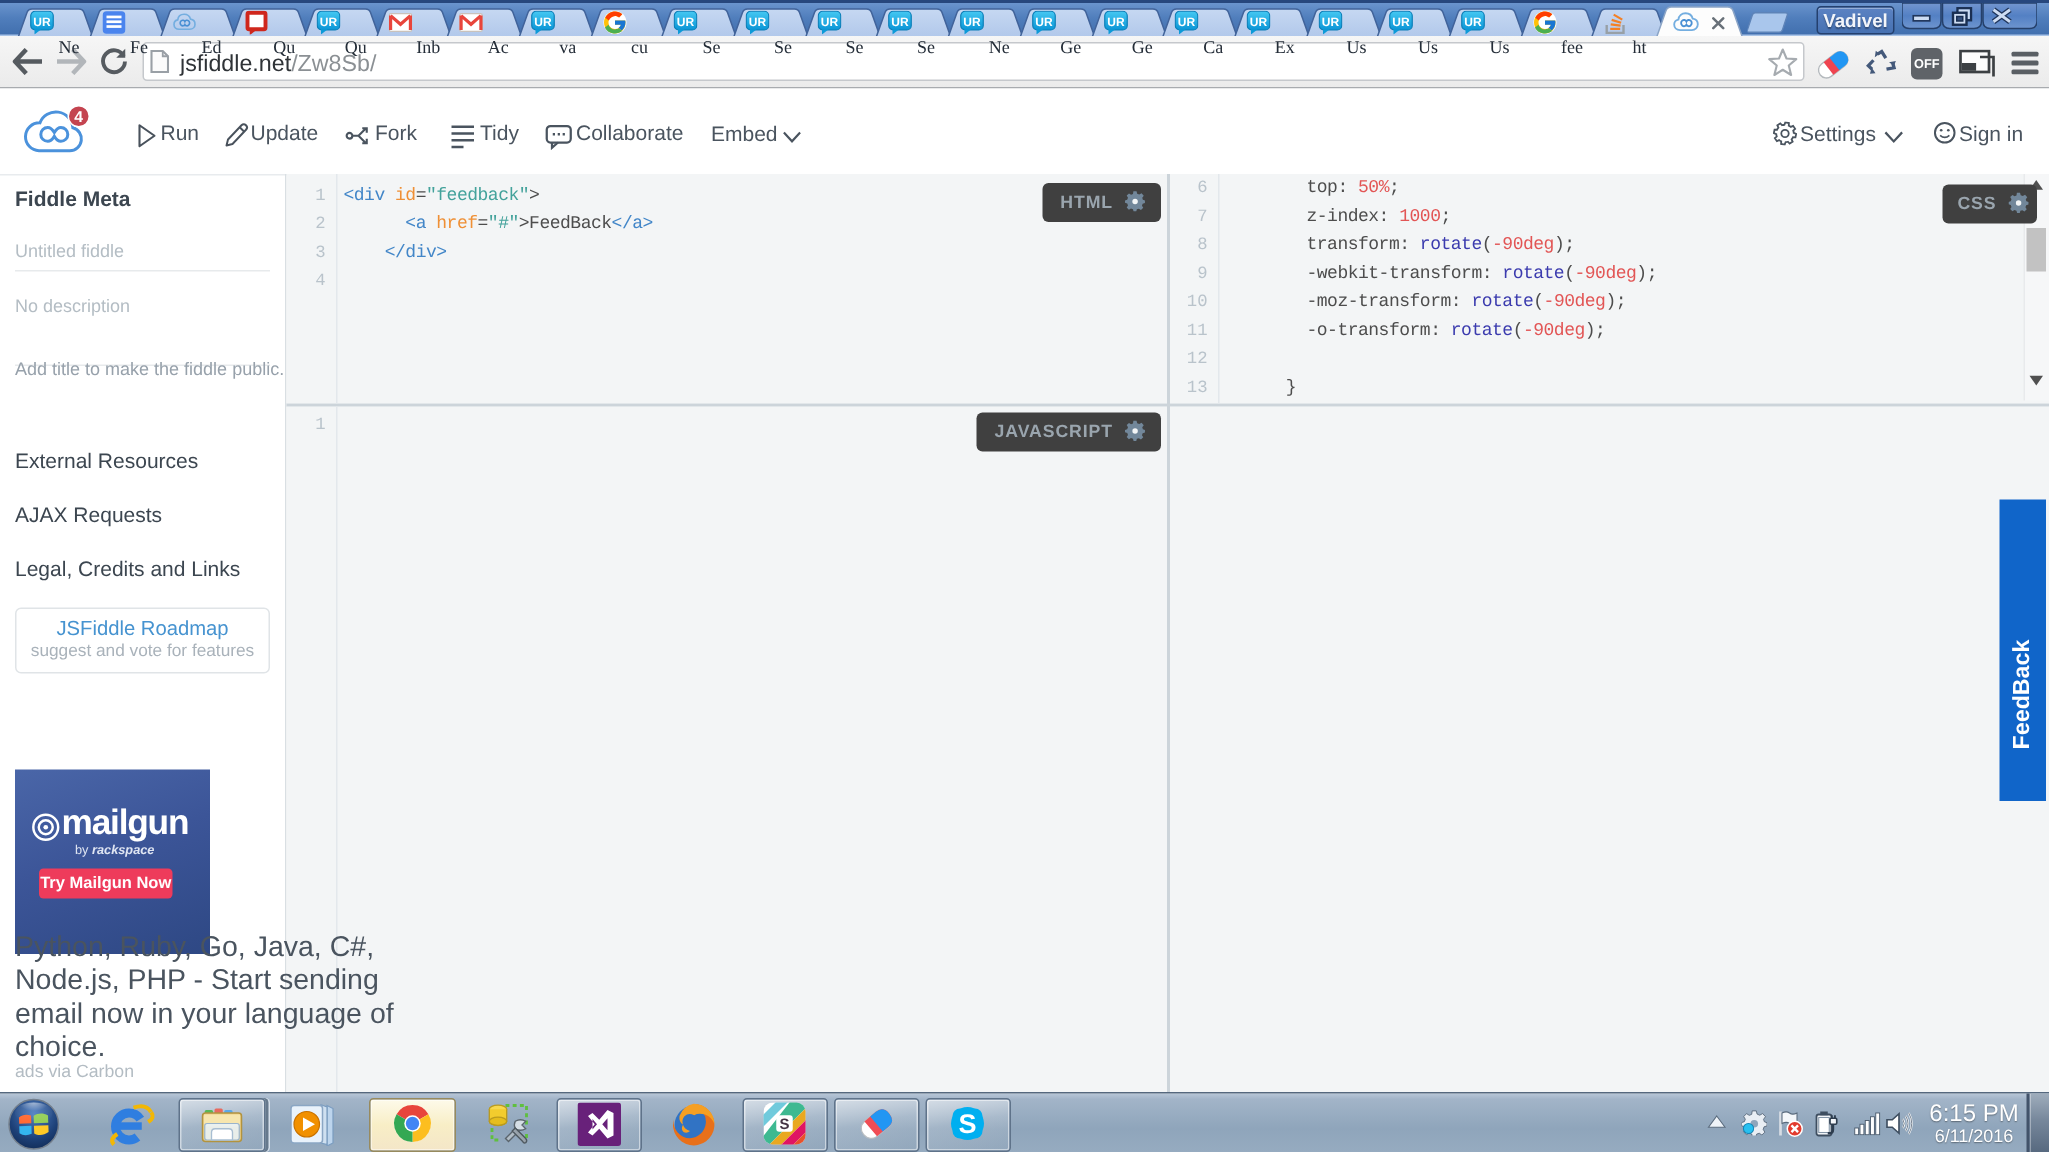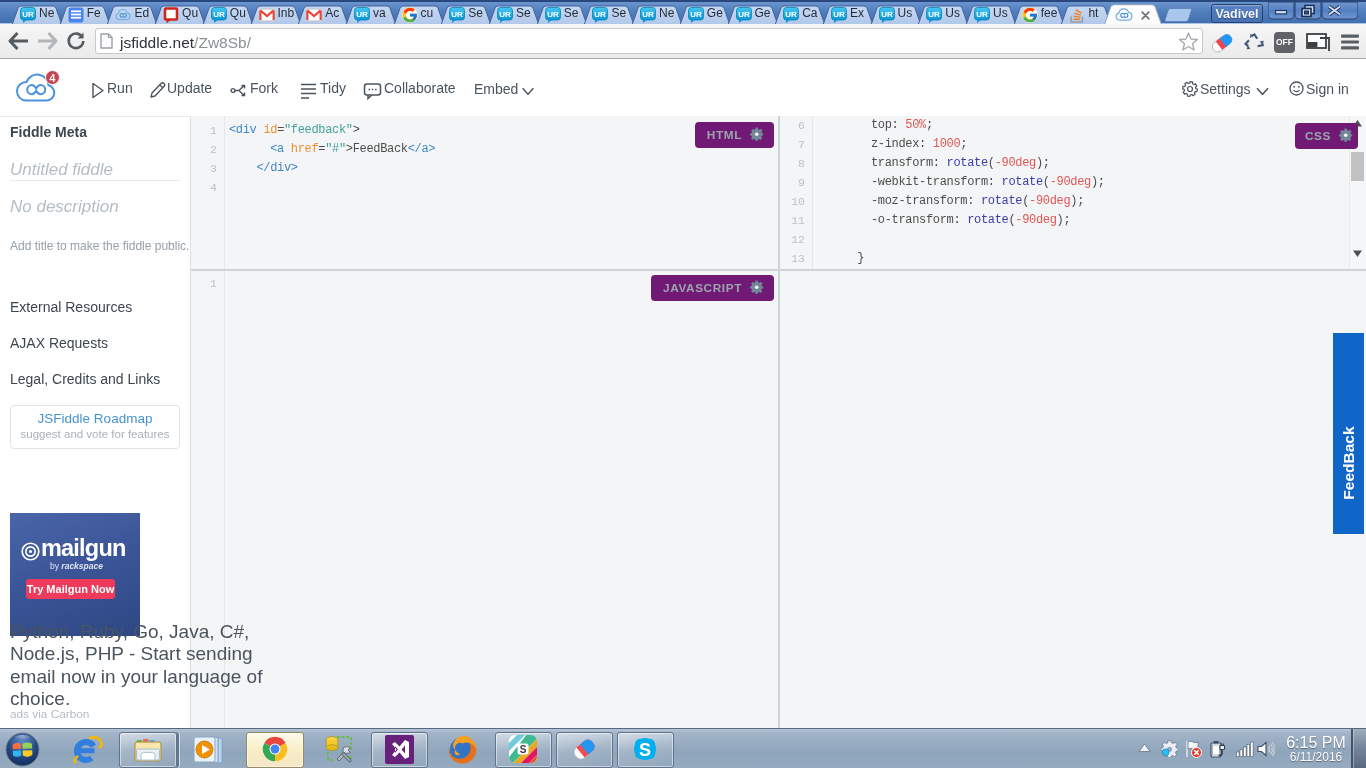--- a/index.html
+++ b/index.html
@@ -2,37 +2,37 @@
 <html><head>
 <meta charset="utf-8">
 <style>
   * { margin:0; padding:0; box-sizing:border-box; }
   html,body { width:1366px; height:768px; overflow:hidden; font-family:"Liberation Sans",sans-serif; }
   #stage { position:absolute; left:0; top:0; width:1366px; height:768px; background:#fff; }
   .abs { position:absolute; }
   #tabstrip { left:0; top:0; width:1366px; height:24px;
     background:linear-gradient(#6a94cd 0%, #507ebc 45%, #406ead 100%);
     border-top:2px solid #27477d; }
-  .tablbl { position:absolute; top:4px; font-size:12px; color:#242d38; z-index:3; }
+  .tablbl { position:absolute; top:22px; font-size:12px; color:#242d38; z-index:3;font-family:Liberation Serif, serif; }
   #toolbar { left:0; top:24px; width:1366px; height:35px;
     background:linear-gradient(#f6f6f6, #ebebeb);
     border-bottom:1px solid #a8abaf;padding-left:16px; }
   #omnibox { position:absolute; left:95px; top:4px; width:1108px; height:26px;
     background:#fff; border:1px solid #c5c8cc; border-radius:3px; }
   #page { left:0; top:59px; width:1366px; height:669px; background:#fff; overflow:hidden; }
   .hmenu { position:absolute; font-size:14px; color:#4a545f; }
   .panel { position:absolute; background:#f3f5f6; }
   .lnum { position:absolute; font:11.5px "Liberation Mono",monospace; color:#b9c3cb; text-align:right; width:30px; }
   .code { position:absolute; font:12px/19px "Liberation Mono",monospace; letter-spacing:-0.33px; white-space:pre; color:#4d4d4d; }
   .cT { color:#4286c8; } .cA { color:#ef9036; } .cS { color:#43a29b; } .cN { color:#e25555;margin-top:39px; } .cK { color:#3b3bae; }
   .plabel { position:absolute; font-size:11.8px; font-weight:bold; letter-spacing:0.6px; color:#9aa5ae;
-    background:#701a75; border-radius:4px; padding:5px 10px 6px 12px; z-index:5;}
+    background:#404040; border-radius:4px; padding:5px 10px 6px 12px; z-index:5;}
   .plabel svg { vertical-align:-2.5px; margin-left:8px; }
   .sbh { position:absolute; left:10px; font-size:14px; color:#3c4650; }
-  .sbg { position:absolute; left:10px; font-size:17px; color:#b4bdc4;font-style:italic; }
+  .sbg { position:absolute; left:10px; font-size:12px; color:#b4bdc4; }
   .sbline { position:absolute; left:10px; width:170px; height:1px; background:#e7eaec; }
   #taskbar { left:0; top:728px; width:1366px; height:40px;
     background:linear-gradient(#b7c6d7 0%, #a2b4c8 10%, #8fa5bb 60%, #96abc0 100%);
     border-top:1px solid #55687e; }
   .tbtn { position:absolute; top:3px; width:57px; height:36px; border:1px solid #5f738a; border-radius:3px;
     background:linear-gradient(170deg, rgba(255,255,255,0.55), rgba(255,255,255,0.18) 45%, rgba(120,140,160,0.12));
     box-shadow:inset 0 0 0 1px rgba(255,255,255,0.5); }
 </style>
 </head>
 <body>

